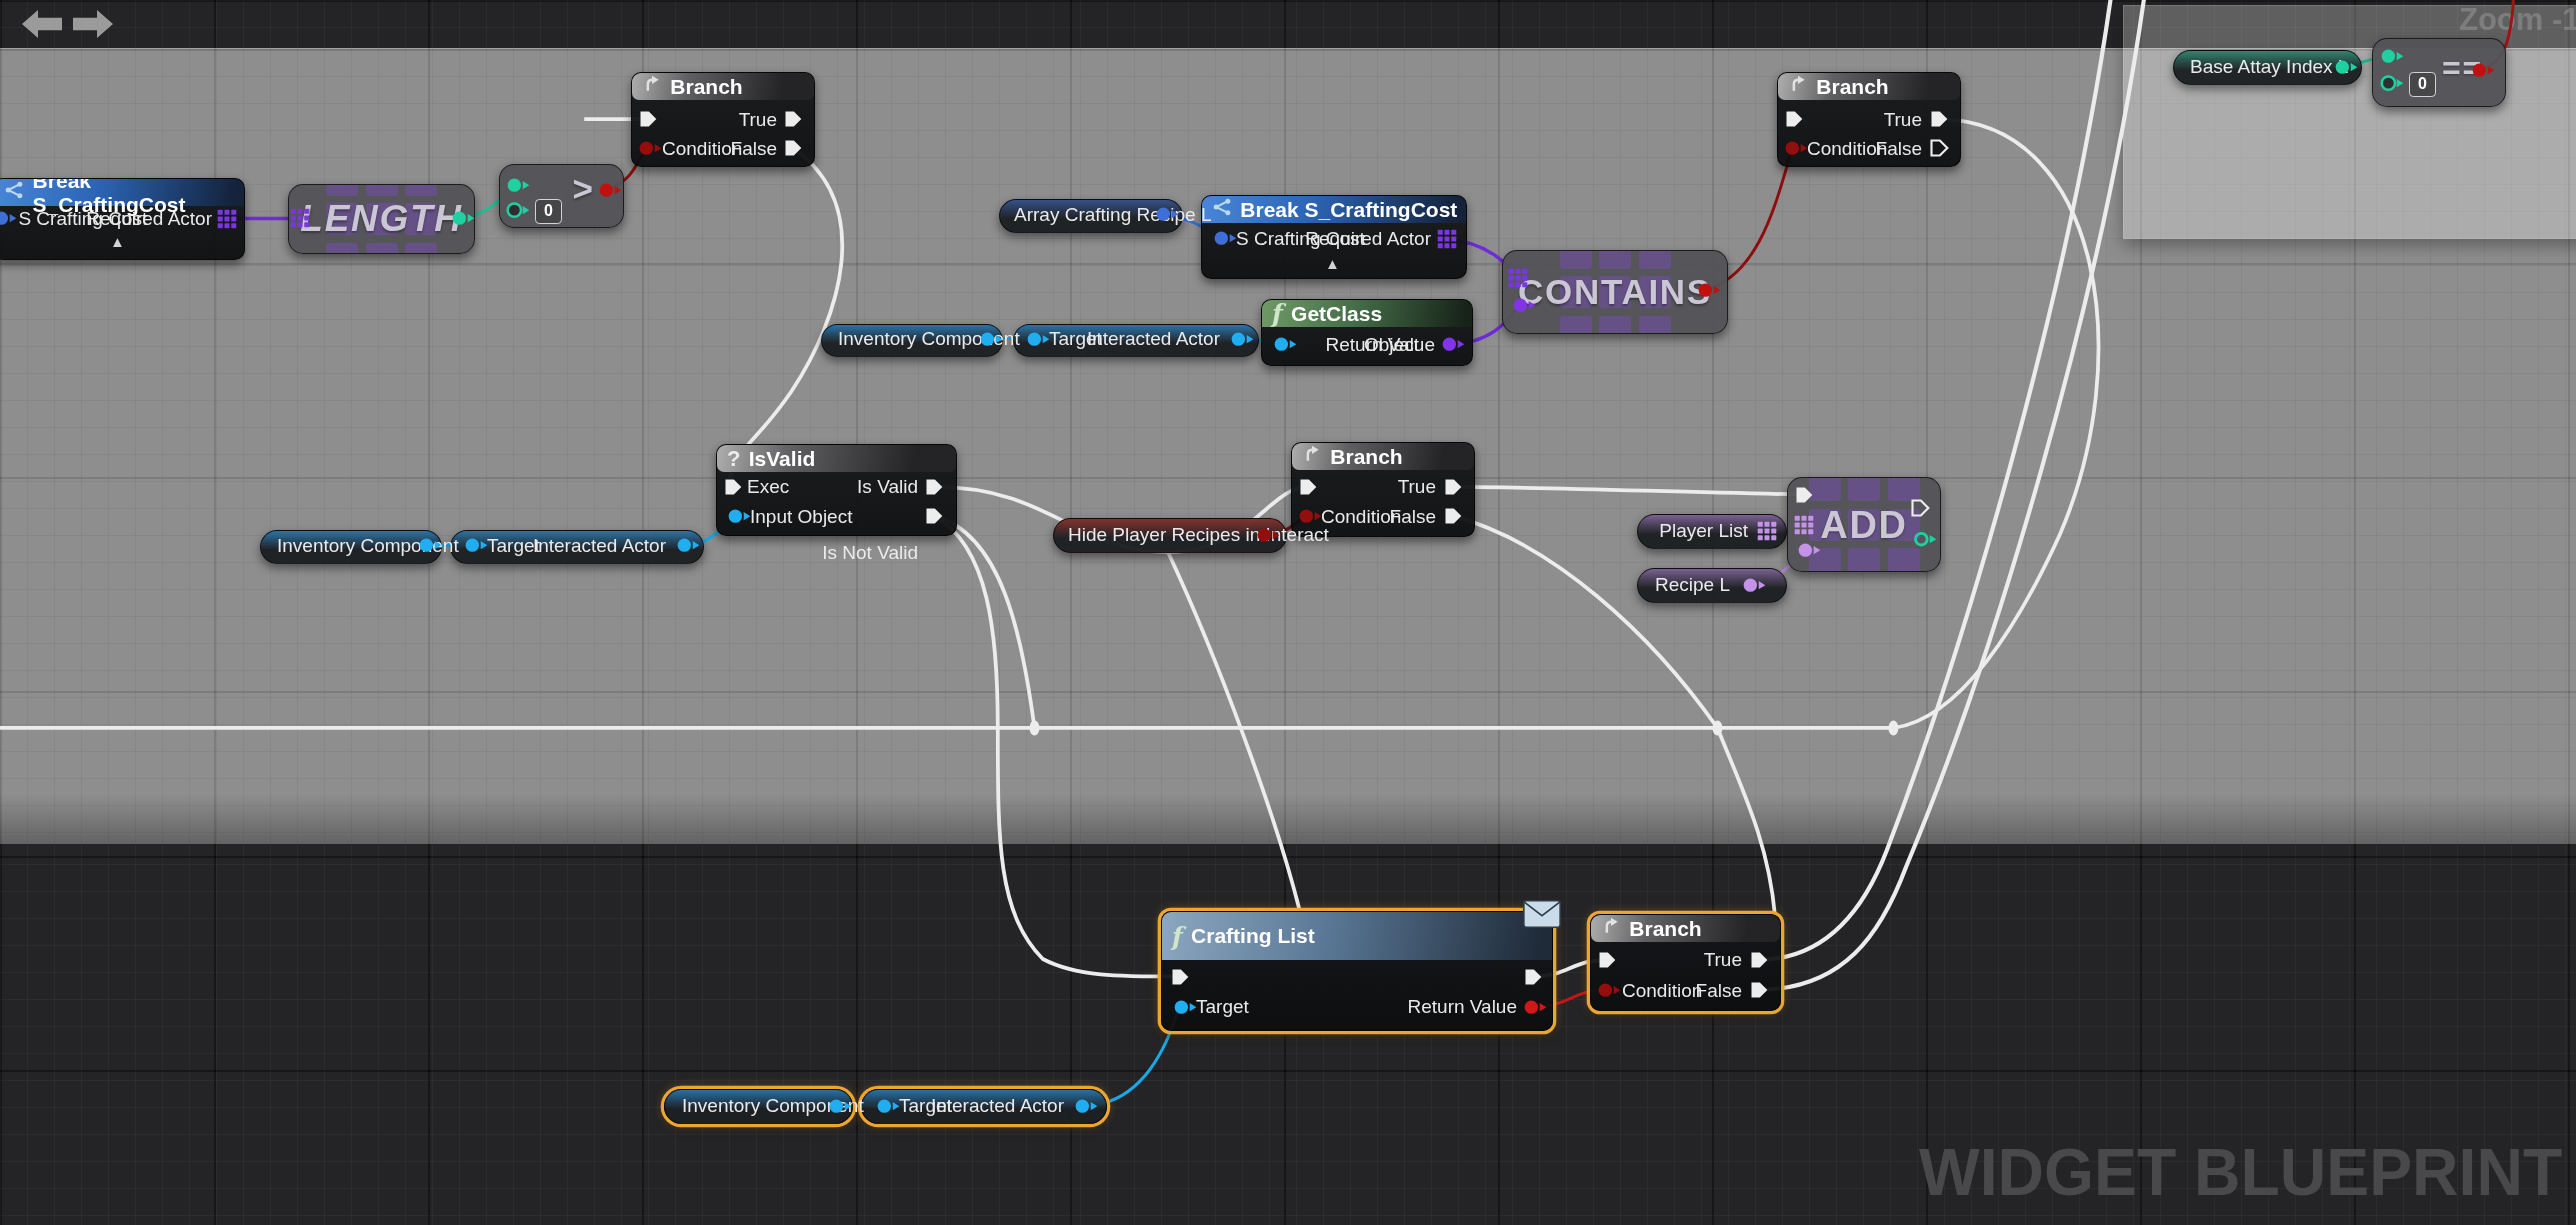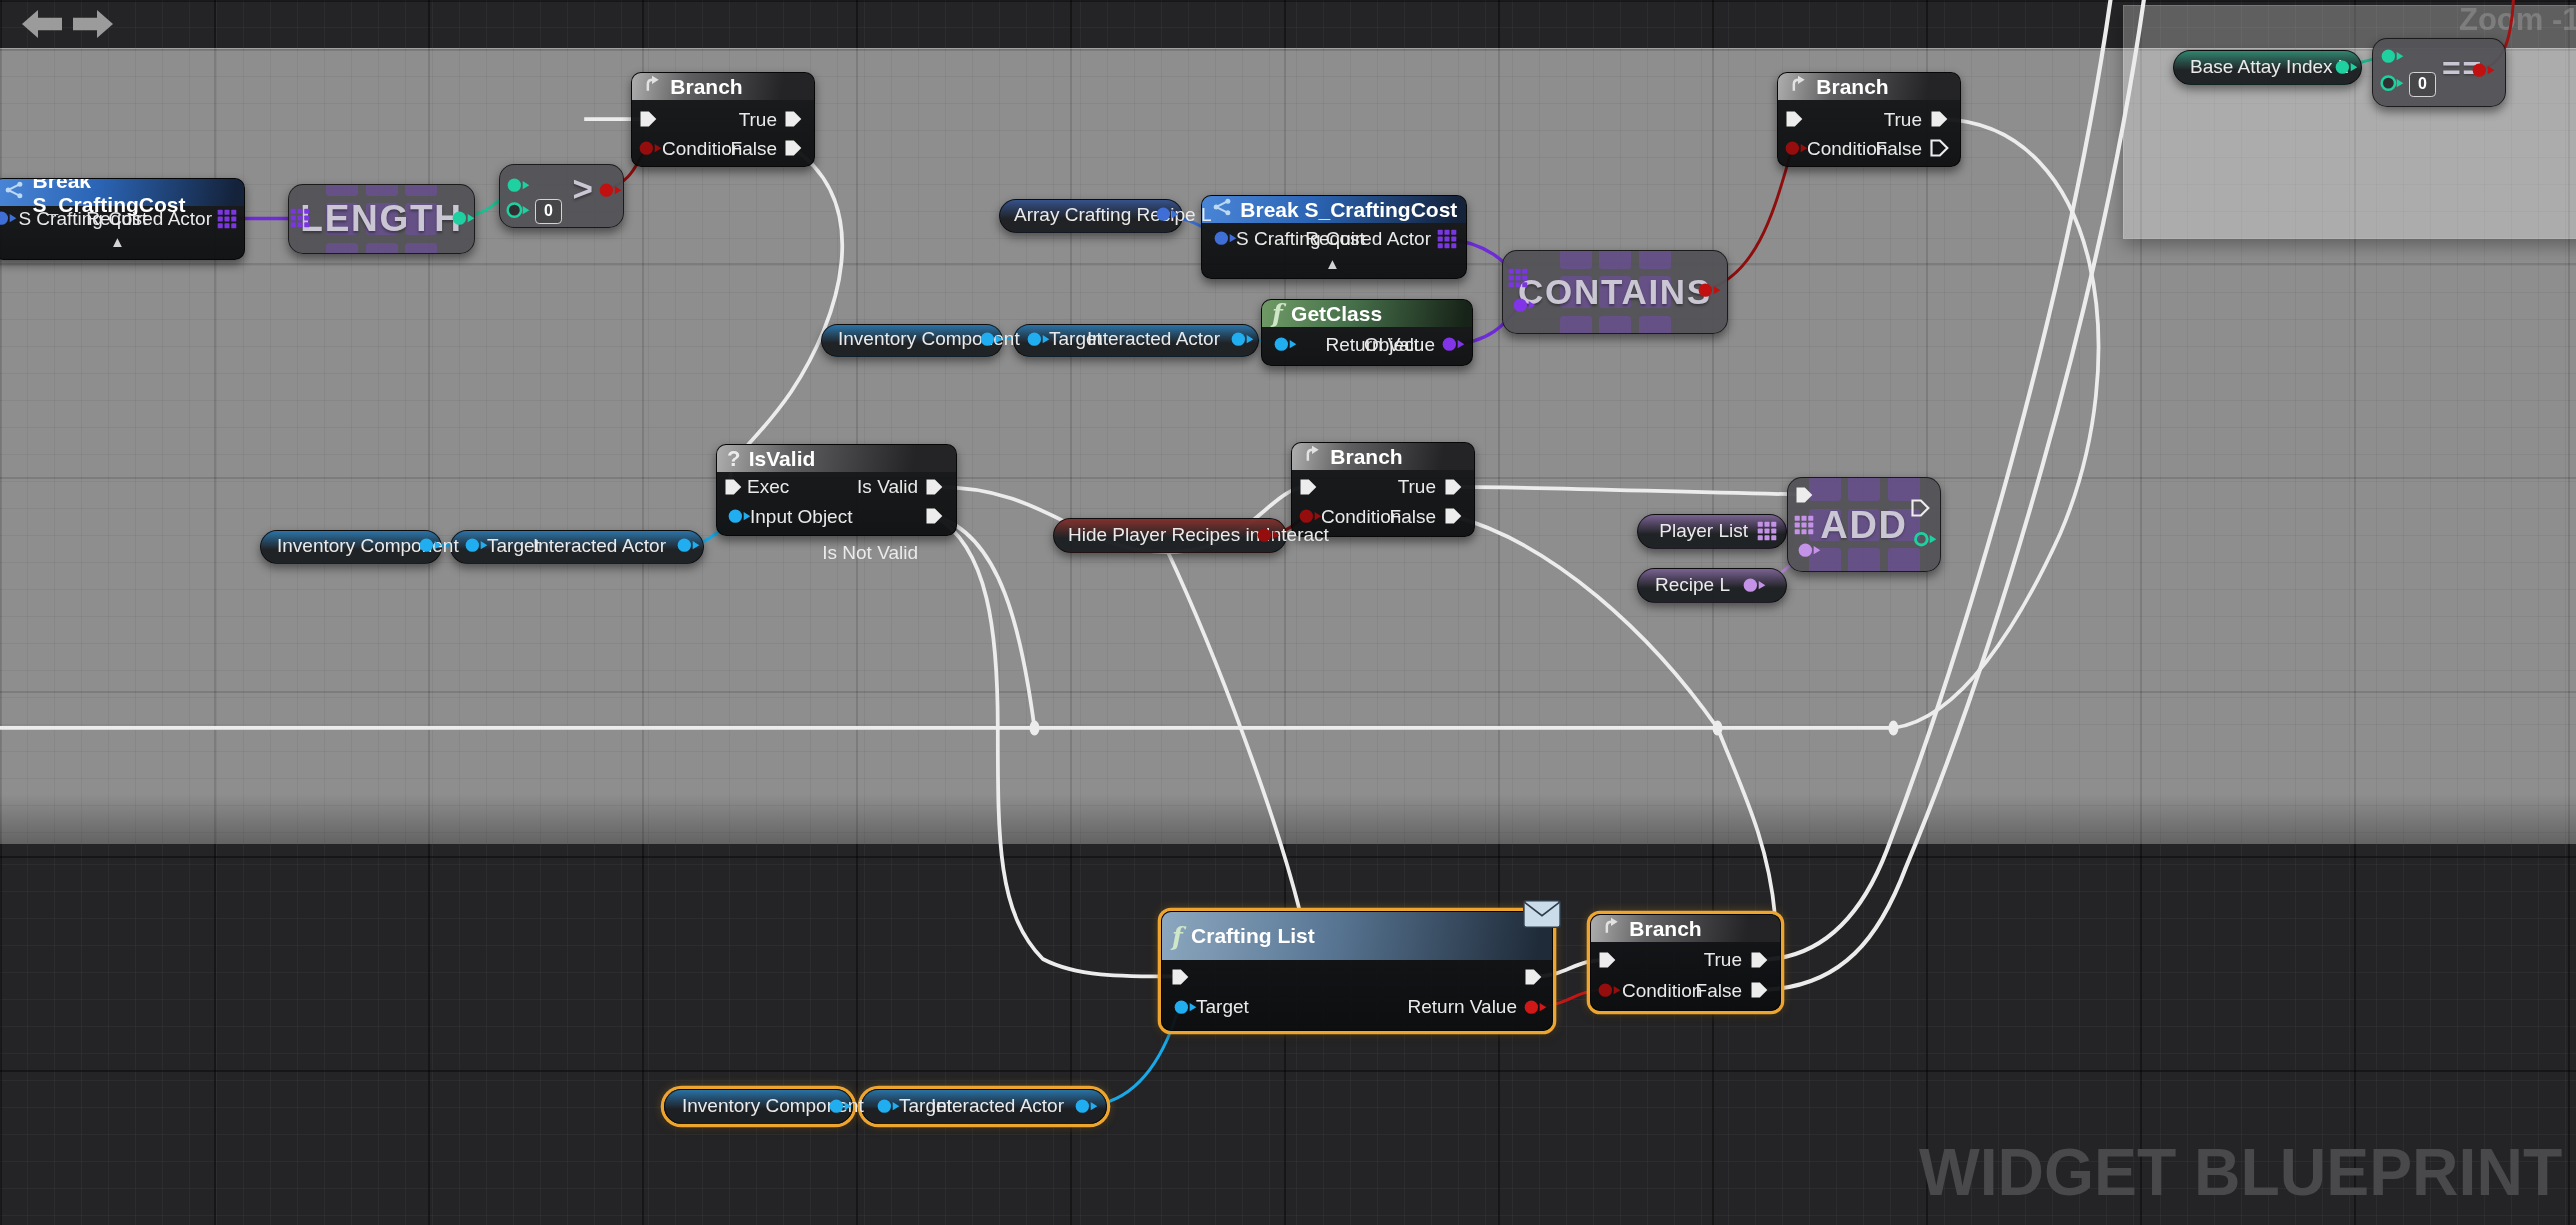--- a/index.html
+++ b/index.html
@@ -44,21 +44,21 @@
   .node{position:absolute;z-index:6;border-radius:10px;
     background:linear-gradient(180deg,rgba(22,23,25,.95),rgba(13,14,15,.95));
     border:1.7px solid rgba(5,5,5,.85);box-shadow:0 4.2px 10px rgba(0,0,0,.45);overflow:hidden;}
   .node.compact{background:rgba(83,83,87,.96);border-radius:15px;
     border:1.7px solid rgba(12,12,12,.8);}
   .node.pill{border-radius:18.4px;border:1.7px solid rgba(8,8,8,.78);overflow:hidden;}
   .selected-outline{box-shadow:0 0 0 3.3px #eda52f,0 0 11.7px rgba(237,165,47,.55),0 4.2px 10px rgba(0,0,0,.5) !important;}
   .hdr{position:absolute;left:0;top:0;right:0;display:flex;align-items:center;
     padding-left:10px;gap:8.3px;color:#fff;font-weight:bold;font-size:21px;}
   .hdr .sub{font-weight:normal;font-style:italic;font-size:17.5px;color:#93a287;}
-  .hdr-gray{background:linear-gradient(100deg,#aeaeae,#606062 30%,#242426 82%);}
+  .hdr-gray{background:linear-gradient(100deg,#aeaeae,#606062 30%,#242426 82%);border-radius:7px;}
   .hdr-blue{background:linear-gradient(100deg,#4a86d8,#2b64b4 42%,#14223a 96%);}
   .hdr-green{background:linear-gradient(100deg,#6f9a66,#46704a 42%,#172318 96%);}
   .hdr-steel{background:linear-gradient(100deg,#8ca7bf,#5a7896 42%,#1f2b39 96%);}
   .icon-q{font-size:22px;font-weight:bold;color:#ececec;}
   .icon-f{font-family:"DejaVu Serif",serif;font-style:italic;font-weight:bold;font-size:25px;}
   .wm{position:absolute;left:0;top:0;right:0;bottom:0;display:flex;align-items:center;
     justify-content:center;}
   .wm .wmg{display:grid;grid-template-columns:repeat(3,32px);grid-auto-rows:32px;gap:7.5px;}
   .wm .wmg i{background:rgba(118,76,180,.48);border-radius:3.3px;}
   .bigtxt{position:absolute;left:0;right:0;top:50%;text-align:center;
@@ -157,21 +157,21 @@
             <i></i>
             <i></i>
             <i></i>
             <i></i>
             <i></i>
             <i></i>
             <i></i>
             <i></i>
           </div>
         </div>
-        <span class="bigtxt" style="font-size: 37px; transform: translate(0px, calc(-50% + 0px));">LENGTH</span>
+        <span class="bigtxt" style="font-size: 37px; transform: translate(0px, calc(-50% + 0px)); font-style: italic;">LENGTH</span>
       </div>
       <span class="pin" style="left: 289px; top: 207px;"><svg width="22" height="22" viewBox="0 0 26 26">
           <rect x="2" y="2" width="6" height="6" rx="1" fill="#7a36e0"></rect>
           <rect x="10" y="2" width="6" height="6" rx="1" fill="#7a36e0"></rect>
           <rect x="18" y="2" width="6" height="6" rx="1" fill="#7a36e0"></rect>
           <rect x="2" y="10" width="6" height="6" rx="1" fill="#7a36e0"></rect>
           <rect x="10" y="10" width="6" height="6" rx="1" fill="#7a36e0"></rect>
           <rect x="18" y="10" width="6" height="6" rx="1" fill="#7a36e0"></rect>
           <rect x="2" y="18" width="6" height="6" rx="1" fill="#7a36e0"></rect>
           <rect x="10" y="18" width="6" height="6" rx="1" fill="#7a36e0"></rect>

